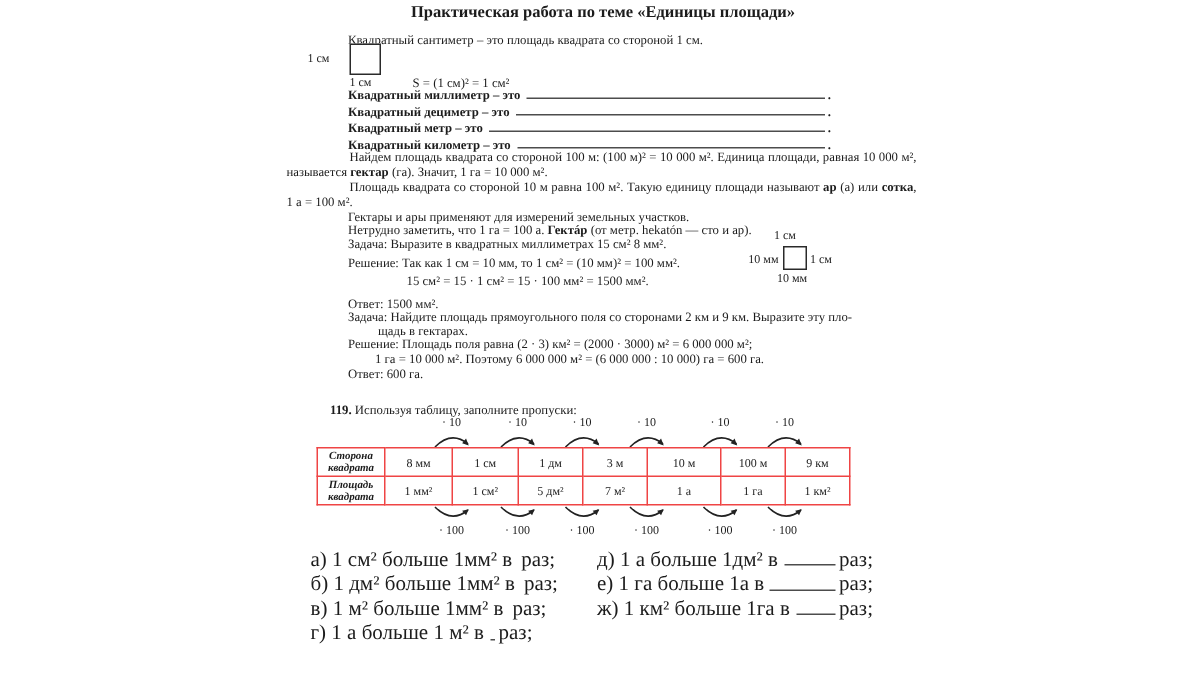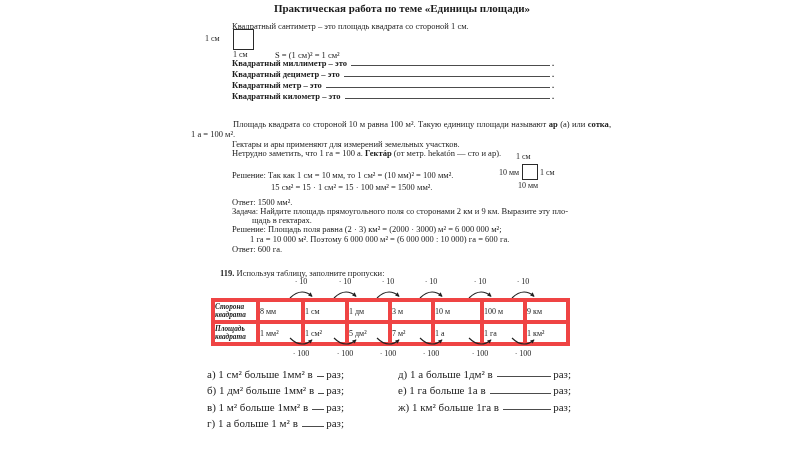--- a/index.html
+++ b/index.html
@@ -11,30 +11,30 @@
   .line{position:absolute;font-size:8.5px;line-height:10px;white-space:nowrap;}
   .para{position:absolute;left:1px;width:420px;font-size:8.5px;line-height:9.8px;
         text-align:justify;text-indent:42px;}
   b{font-weight:bold;}
   .fillrow{position:absolute;display:flex;align-items:flex-end;width:322px;
            font-size:8.5px;line-height:10px;font-weight:bold;}
   .fillrow .lbl{white-space:nowrap;}
   .blank{flex:1;border-bottom:1px solid #4c4c4c;margin:0 2px 1.5px 4px;height:8px;}
   .sq{position:absolute;border:1px solid #2a2a2a;background:#fff;}
   .figlabel{position:absolute;font-size:8px;line-height:9px;white-space:nowrap;}
-  .tblwrap{position:absolute;left:21px;top:274px;width:358px;height:88px;padding-left:10px;}
+  .tblwrap{position:absolute;left:21px;top:274px;width:358px;height:88px;}
   table{border-collapse:collapse;position:absolute;left:0;top:22px;table-layout:fixed;}
-  td{border:4px solid #ef4444;vertical-align:middle;
+  td{border:1px solid #ef4444;text-align:center;vertical-align:middle;
      font-size:8px;padding:0;height:18px;overflow:hidden;}
   td.hdr{font-style:italic;font-weight:bold;font-size:7.3px;line-height:8px;}
   .arrowlabel{position:absolute;width:26px;text-align:center;font-size:8px;line-height:9px;}
   .arc{position:absolute;}
   .items-col{position:absolute;height:64px;}
-  .item{position:absolute;left:0;right:11px;display:flex;align-items:flex-end;
-        font-size:11px;line-height:10px;}
+  .item{position:absolute;left:0;right:0;display:flex;align-items:flex-end;
+        font-size:14px;line-height:10px;}
   .item .itxt,.item .sfx{white-space:nowrap;}
 </style>
 </head>
 <body>
 
 <div class="page">
 
   <div class="title">Практическая работа по теме «Единицы площади»</div>
 
   <div class="line" style="left:42px;top:19px">Квадратный сантиметр – это площадь квадрата со стороной 1 см.</div>
@@ -58,27 +58,29 @@
     <span class="lbl">Квадратный метр – это</span>
     <span class="blank"></span>
     <span>.</span>
   </div>
   <div class="fillrow" style="left:42px;top:88px">
     <span class="lbl">Квадратный километр – это</span>
     <span class="blank"></span>
     <span>.</span>
   </div>
 
+  <div class="para" style="top:98px"><span>Найдем площадь квадрата со стороной 100 м: (100 м)² = 10&nbsp;000 м². Единица площади, равная 10&nbsp;000 м², называется </span><b>гектар</b><span> (га). Значит, 1 га = 10&nbsp;000 м².</span></div>
 
   <div class="para" style="top:118px"><span>Площадь квадрата со стороной 10 м равна 100 м². Такую единицу площади называют </span><b>ар</b><span> (а) или </span><b>сотка</b><span>, 1 а = 100 м².</span></div>
 
   <div class="line" style="left:42px;top:137px">Гектары и ары применяют для измерений земельных участков.</div>
 
   <div class="line" style="left:42px;top:146px"><span>Нетрудно заметить, что 1 га = 100 а. </span><b>Гектáр</b><span> (от метр. hekatón — сто и ар).</span></div>
 
+  <div class="line" style="left:42px;top:155px">Задача: Выразите в квадратных миллиметрах 15 см² 8 мм².</div>
 
   <div style="position:absolute;left:295px;top:150px;width:85px;height:44px">
     <span class="figlabel" style="left:31px;top:0">1 см</span>
     <div class="sq" style="left:37px;top:12px;width:14px;height:14px"></div>
     <span class="figlabel" style="left:0;top:16px;width:34px;text-align:right">10 мм</span>
     <span class="figlabel" style="left:55px;top:16px">1 см</span>
     <span class="figlabel" style="left:33px;top:29px">10 мм</span>
   </div>
 
   <div class="line" style="left:42px;top:168px">Решение: Так как 1 см = 10 мм, то 1 см² = (10 мм)² = 100 мм².</div>

